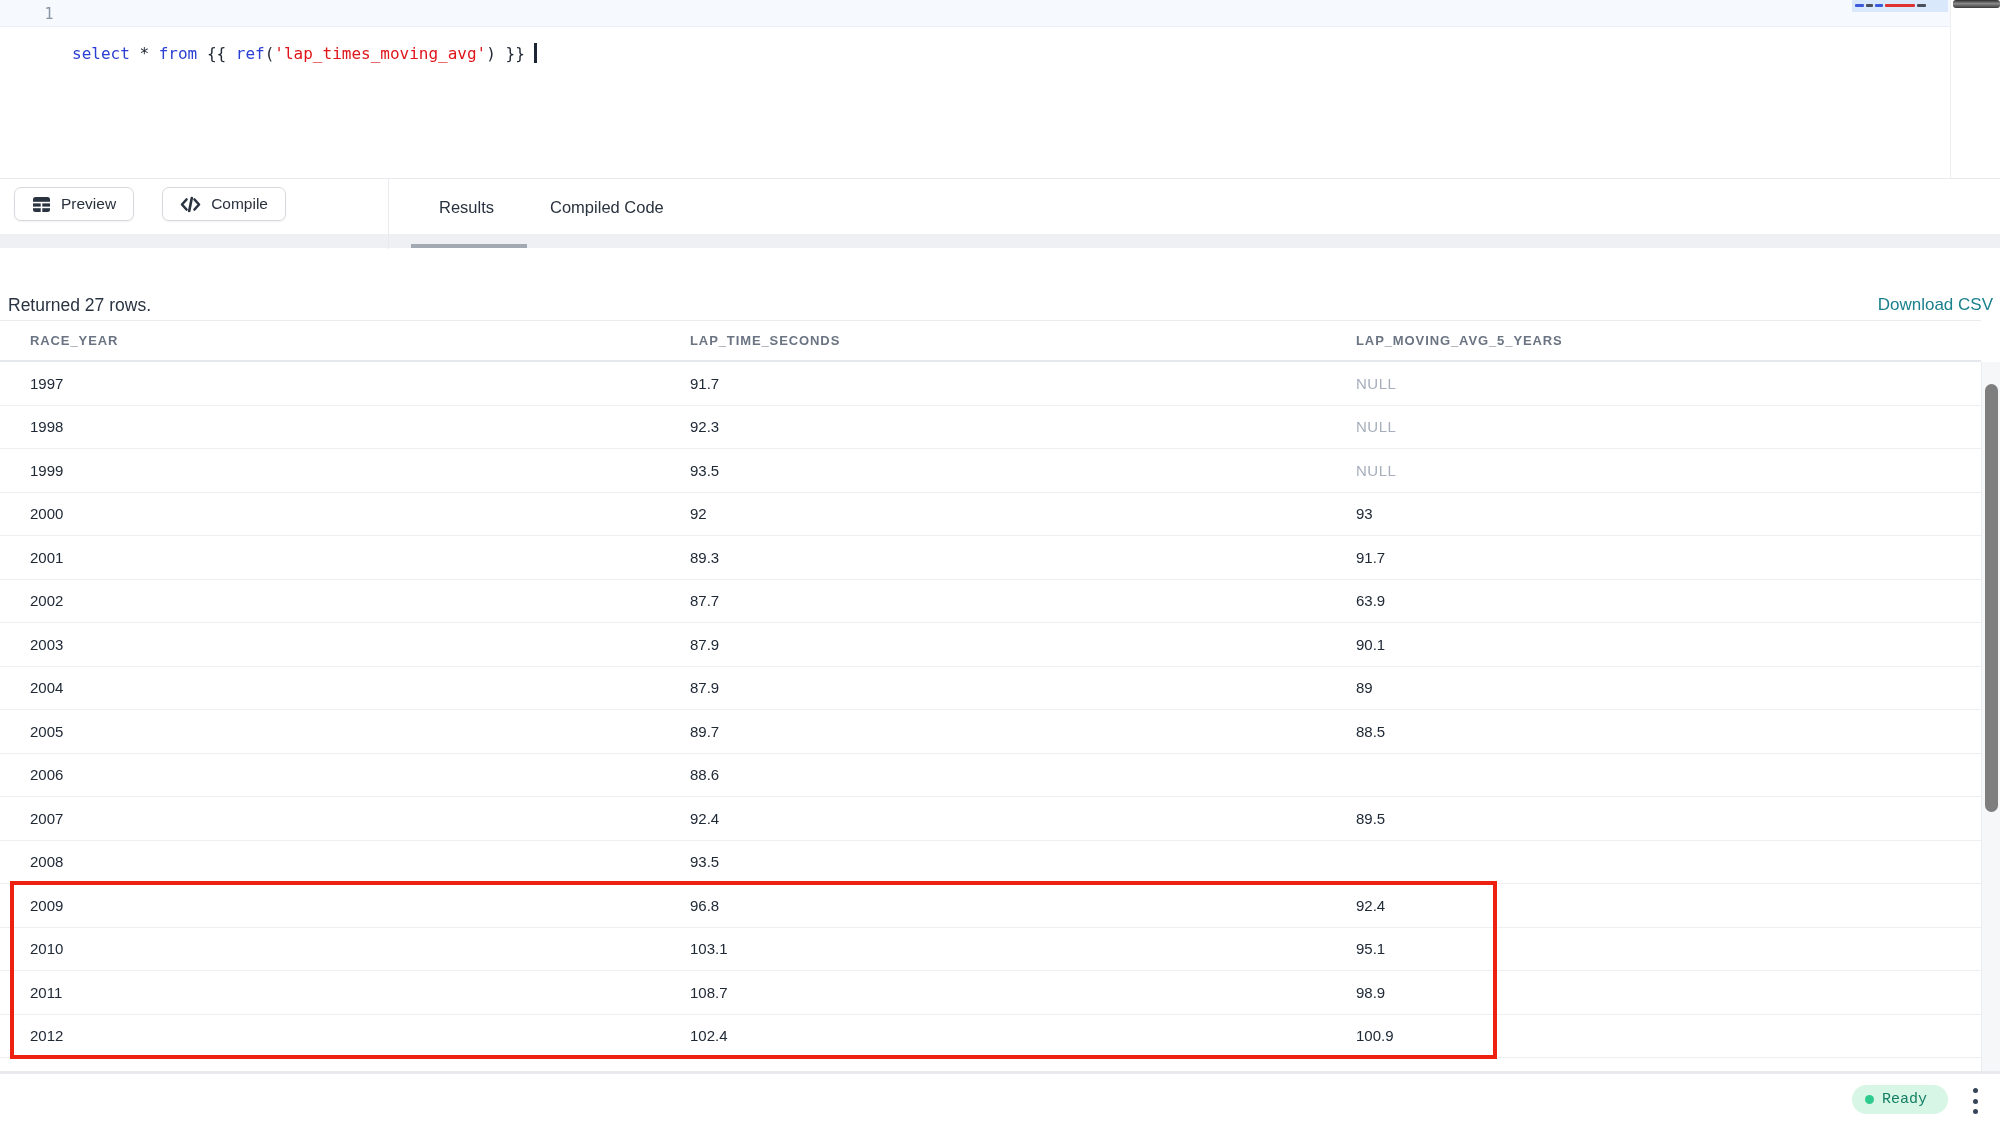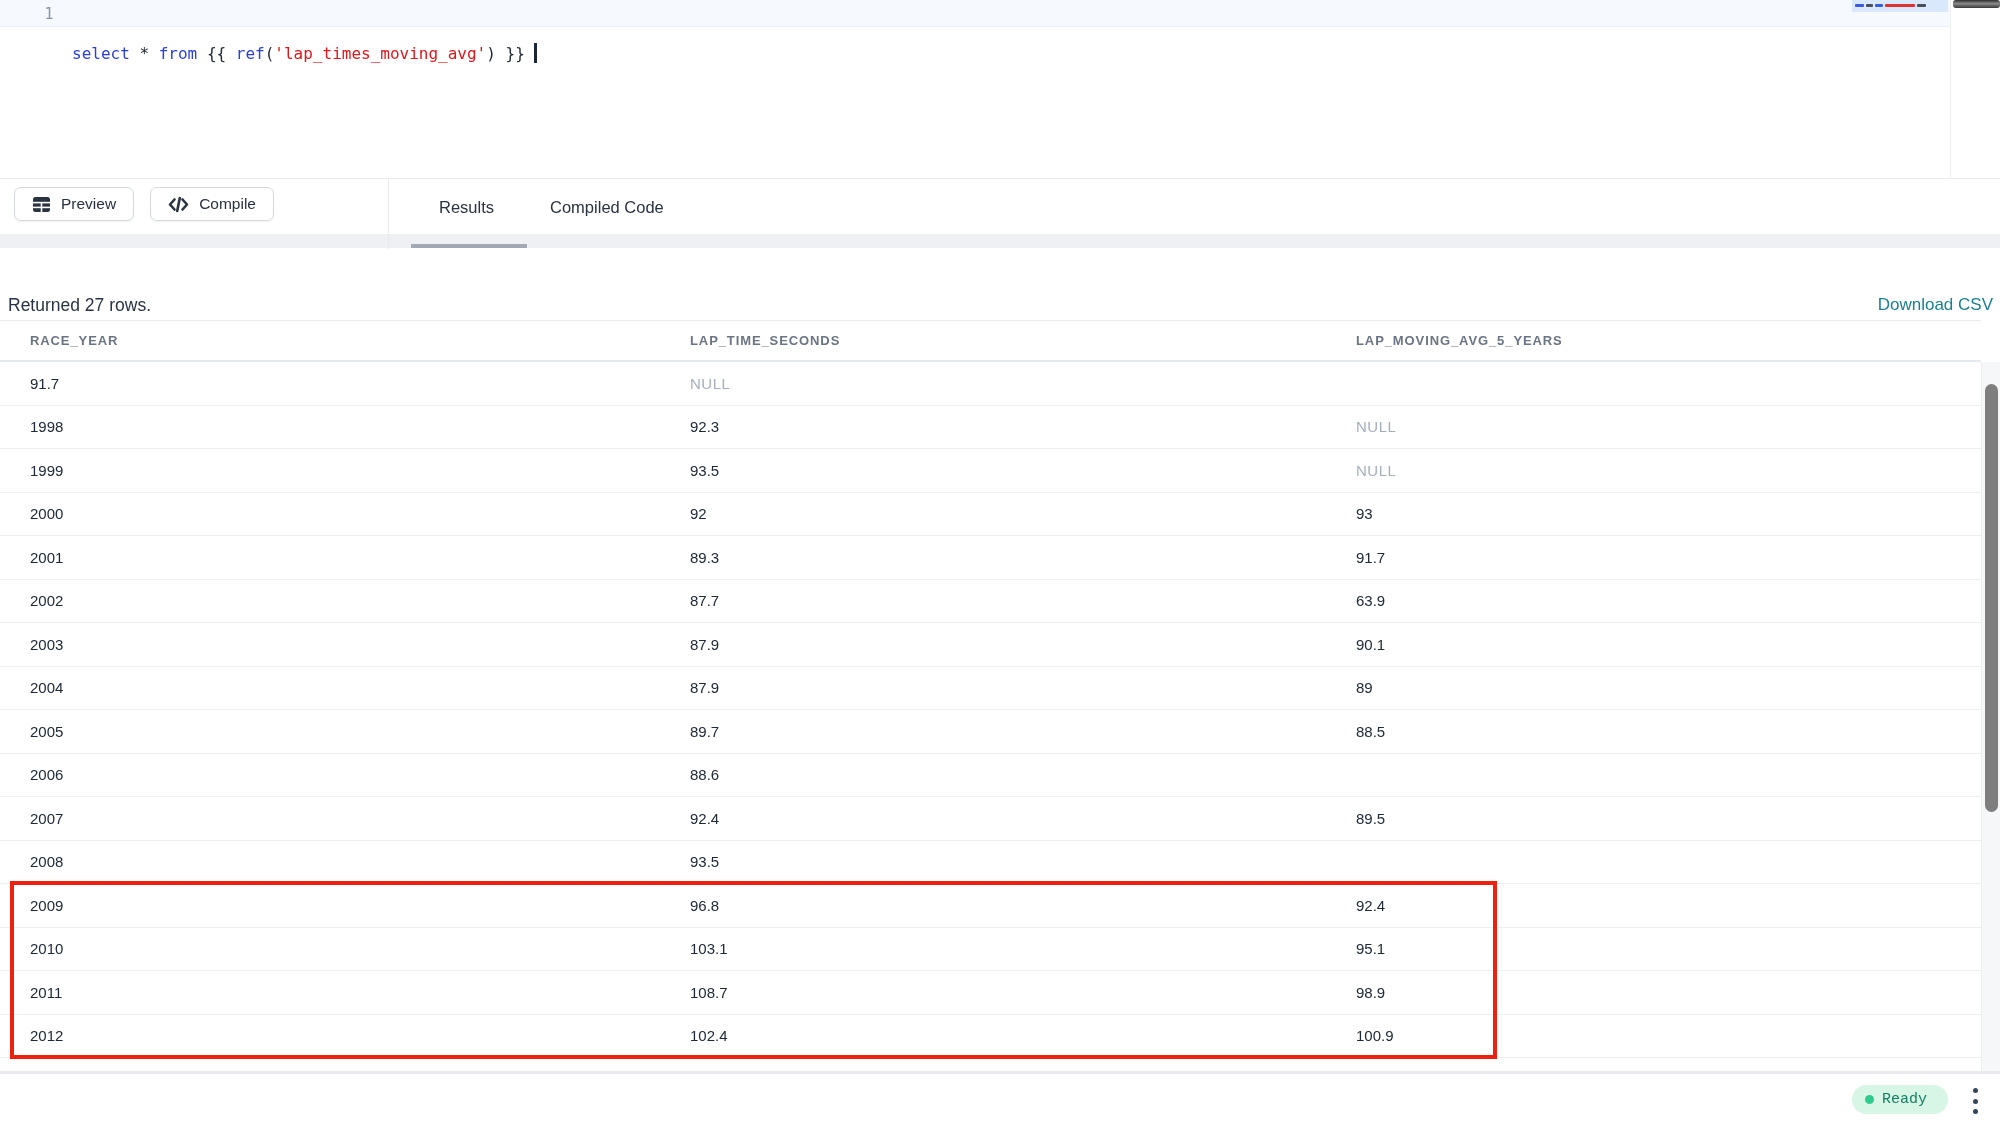--- a/index.html
+++ b/index.html
@@ -46,21 +46,21 @@
     position:absolute; left:1953px; top:0; width:47px; height:8px; border-radius:3px;
     background:linear-gradient(180deg,#2e2e2e 0%,#8a8a8a 45%,#3a3a3a 100%);
   }
 
   
   #toolbar {
     position:absolute; left:0; top:178px; width:2000px; height:70px;
     background:#fff; border-top:1px solid #e8eaee;
   }
   .toolbar-strip { position:absolute; left:0; bottom:0; width:2000px; height:14px; background:#eef0f3; }
-  .btn-group { position:absolute; left:14px; top:8px; display:flex; gap:16px; }
+  .btn-group { position:absolute; left:14px; top:8px; display:flex; gap:28px; }
   .btn {
     height:34px; padding:0 17px; display:inline-flex; align-items:center; gap:10px;
     background:#fff; border:1px solid #d6dade; border-radius:7px;
     font-size:15.5px; font-weight:500; color:#29313e;
     box-shadow:0 1px 2px rgba(16,24,40,.06); cursor:pointer;
   }
   .btn svg { display:block; }
   .tab-divider { position:absolute; left:388px; top:0; height:70px; width:0; border-left:1px solid #e8eaee; }
   .tabs { position:absolute; left:411px; top:0; height:56px; display:flex; }
   .tab {
@@ -183,20 +183,21 @@
 </div>
 
 <div id="table-header" class="grid-cols">
   <div class="hcell">RACE_YEAR</div>
   <div class="hcell">LAP_TIME_SECONDS</div>
   <div class="hcell">LAP_MOVING_AVG_5_YEARS</div>
 </div>
 
 <div id="table-body">
     <div class="trow grid-cols">
+      <div class="tcell">1997</div>
       <div class="tcell">91.7</div>
       <div class="tcell null">NULL</div>
     </div>
     <div class="trow grid-cols">
       <div class="tcell">1998</div>
       <div class="tcell">92.3</div>
       <div class="tcell null">NULL</div>
     </div>
     <div class="trow grid-cols">
       <div class="tcell">1999</div>

